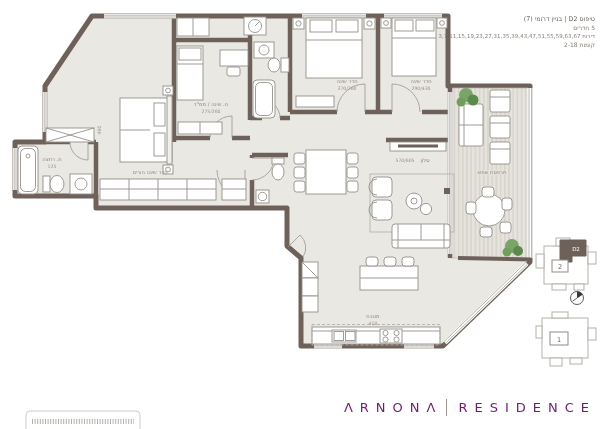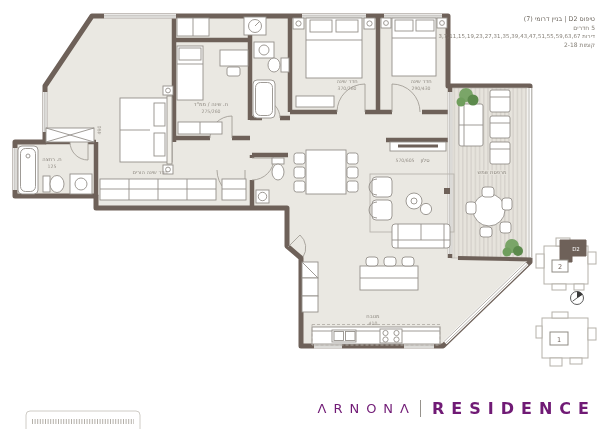--- a/index.html
+++ b/index.html
@@ -8,21 +8,21 @@
   svg{position:absolute;left:0;top:0;}
   .plan-label{font-size:5.2px;fill:#8a857d;text-anchor:middle;font-family:"DejaVu Sans","Liberation Sans",sans-serif;}
   .plan-dim{font-size:4.6px;fill:#9a958d;text-anchor:middle;font-family:"DejaVu Sans","Liberation Sans",sans-serif;}
   .header-block{position:absolute;top:15px;right:5px;width:240px;text-align:right;direction:rtl;color:#837d74;line-height:1.45;}
   .hdr-title{font-size:6.4px;color:#6f6961;}
   .hdr-line{font-size:6px;}
   .hdr-numbers{font-size:5.4px;letter-spacing:0.1px;}
   .logo{position:absolute;right:4px;top:399px;display:flex;align-items:center;color:#701a75;}
   .logo .brand{font-size:13px;letter-spacing:7px;font-weight:400;}
   .logo .divider{width:0;height:17px;border-left:1.5px solid #96928c;margin:0 11px 0 4px;}
-  .logo .name{font-size:16px;letter-spacing:7px;font-weight:700;}
+  .logo .name{font-size:13px;letter-spacing:7px;font-weight:400;}
 </style>
 </head>
 <body>
 
 <div class="page">
 
 <svg width="600" height="429" viewBox="0 0 600 429">
   <defs>
     <pattern id="deck" width="4.2" height="8" patternUnits="userSpaceOnUse">
       <rect width="4.2" height="8" fill="#e6e3dc"></rect>

